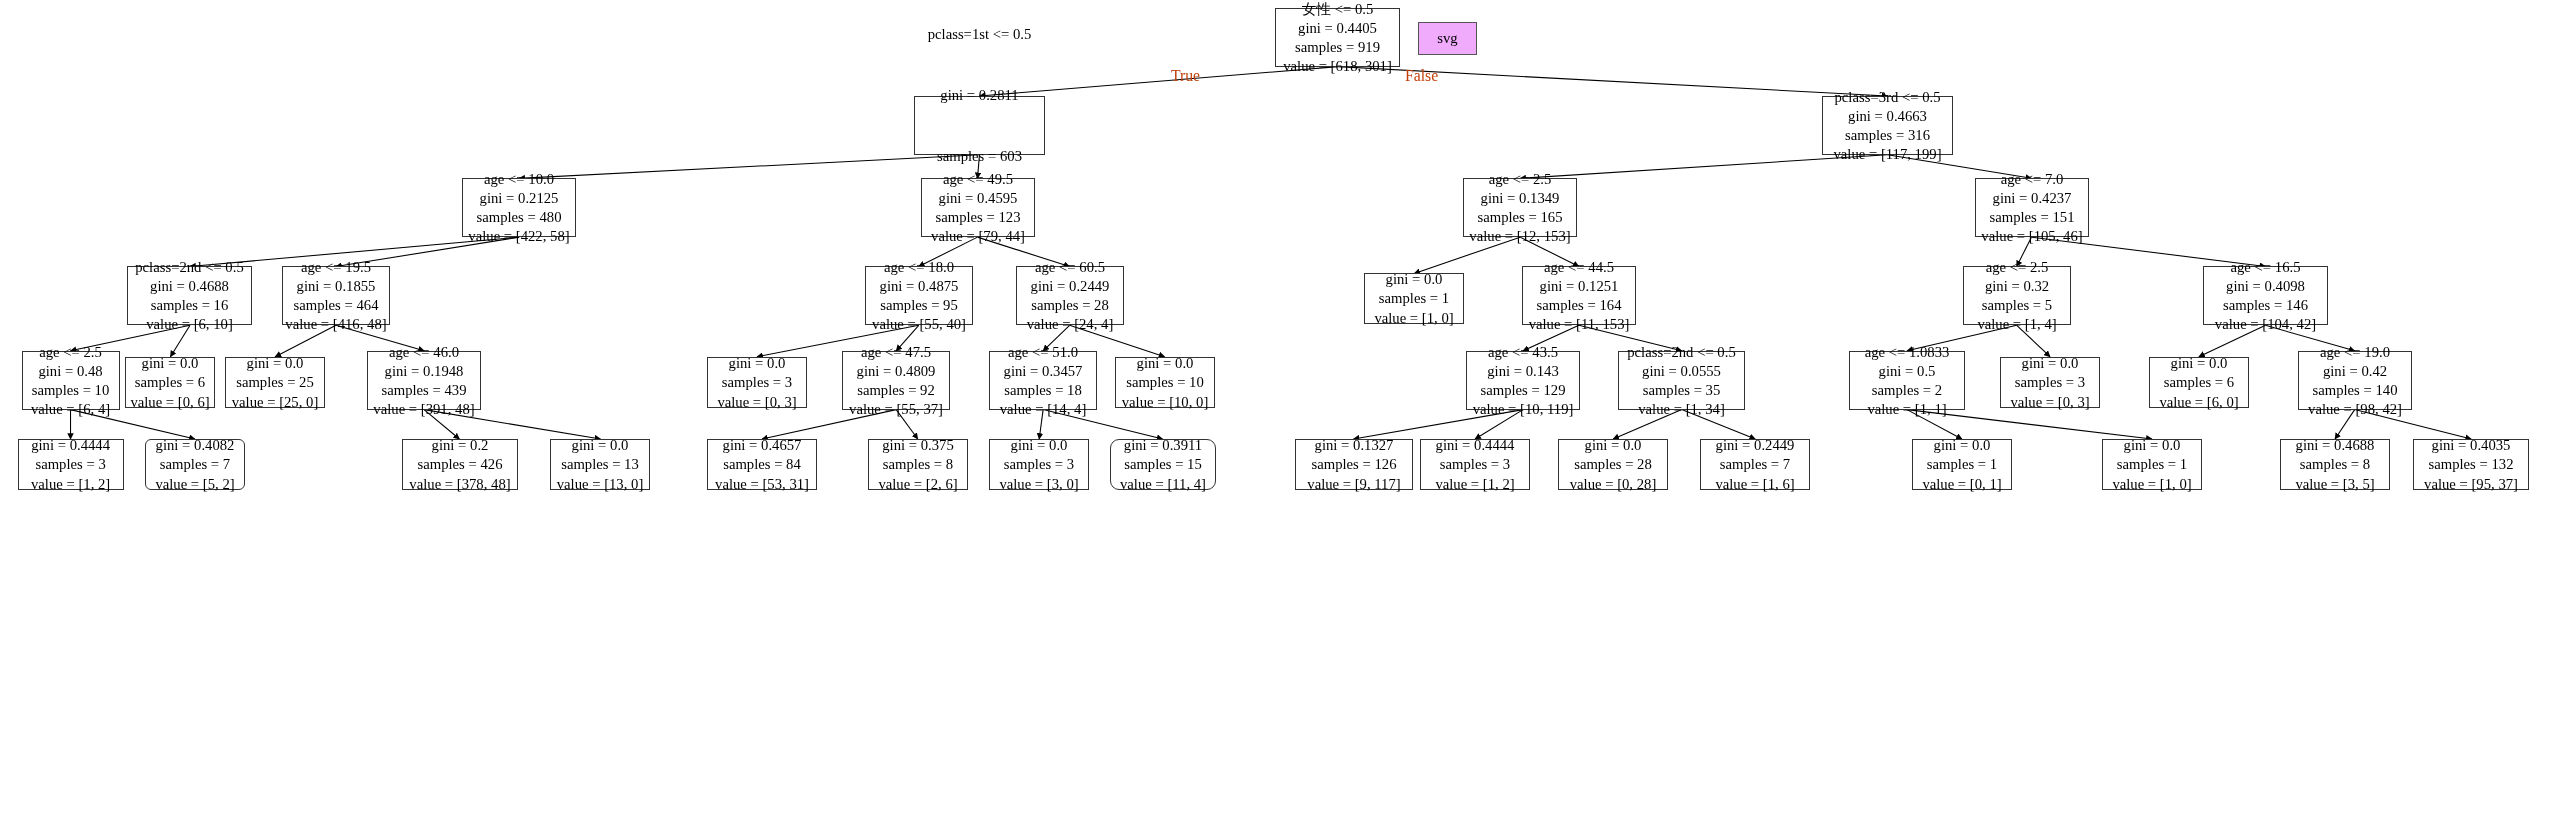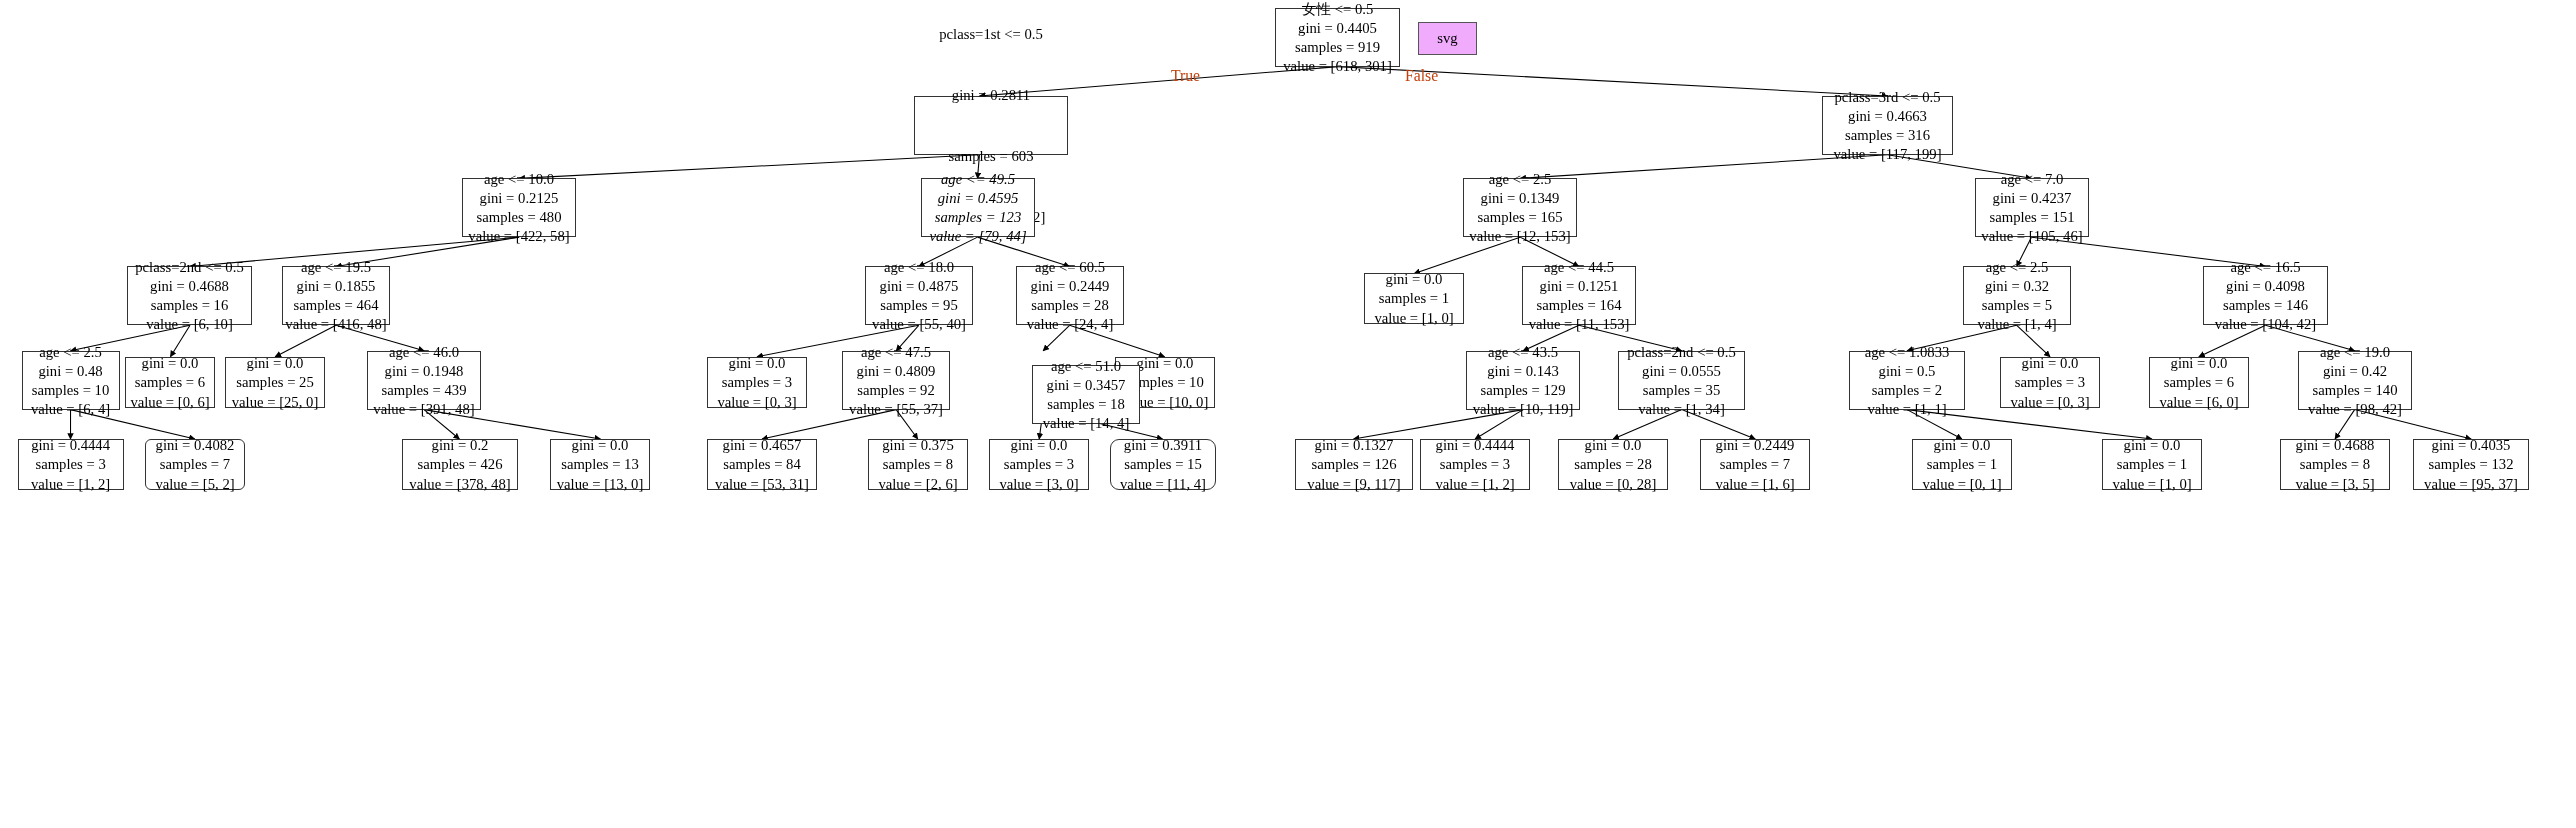--- a/index.html
+++ b/index.html
@@ -123,39 +123,39 @@
         <span class="ln">gini = 0.4405</span>
         <span class="ln">samples = 919</span>
         <span class="ln">value = [618, 301]</span>
       </div>
       <div class="node" style="left: 1822px; top: 96px; width: 131px; height: 59px;">
         <span class="ln">pclass=3rd &lt;= 0.5</span>
         <span class="ln">gini = 0.4663</span>
         <span class="ln">samples = 316</span>
         <span class="ln">value = [117, 199]</span>
       </div>
-      <div class="node" style="left: 914px; top: 96px; width: 154px; height: 59px; gap: 42px;">
+      <div class="node" style="left: 914px; top: 96px; width: 131px; height: 59px; gap: 42px;">
         <span class="ln">pclass=1st &lt;= 0.5</span>
         <span class="ln">gini = 0.2811</span>
         <span class="ln">samples = 603</span>
         <span class="ln">value = [501, 102]</span>
       </div>
       <div class="node" style="left: 1975px; top: 178px; width: 114px; height: 59px;">
         <span class="ln">age &lt;= 7.0</span>
         <span class="ln">gini = 0.4237</span>
         <span class="ln">samples = 151</span>
         <span class="ln">value = [105, 46]</span>
       </div>
       <div class="node" style="left: 1463px; top: 178px; width: 114px; height: 59px;">
         <span class="ln">age &lt;= 2.5</span>
         <span class="ln">gini = 0.1349</span>
         <span class="ln">samples = 165</span>
         <span class="ln">value = [12, 153]</span>
       </div>
-      <div class="node" style="left: 921px; top: 178px; width: 114px; height: 59px; font-style: italic;">
+      <div class="node" style="left: 921px; top: 178px; width: 114px; height: 59px;">
         <span class="ln">age &lt;= 49.5</span>
         <span class="ln">gini = 0.4595</span>
         <span class="ln">samples = 123</span>
         <span class="ln">value = [79, 44]</span>
       </div>
       <div class="node" style="left: 462px; top: 178px; width: 114px; height: 59px;">
         <span class="ln">age &lt;= 10.0</span>
         <span class="ln">gini = 0.2125</span>
         <span class="ln">samples = 480</span>
         <span class="ln">value = [422, 58]</span>
@@ -239,21 +239,21 @@
         <span class="ln">age &lt;= 43.5</span>
         <span class="ln">gini = 0.143</span>
         <span class="ln">samples = 129</span>
         <span class="ln">value = [10, 119]</span>
       </div>
       <div class="node" style="left: 1115px; top: 357px; width: 100px; height: 51px;">
         <span class="ln">gini = 0.0</span>
         <span class="ln">samples = 10</span>
         <span class="ln">value = [10, 0]</span>
       </div>
-      <div class="node" style="left: 989px; top: 365px; width: 108px; height: 59px; margin-left: 43px;">
+      <div class="node" style="left: 989px; top: 351px; width: 108px; height: 59px;">
         <span class="ln">age &lt;= 51.0</span>
         <span class="ln">gini = 0.3457</span>
         <span class="ln">samples = 18</span>
         <span class="ln">value = [14, 4]</span>
       </div>
       <div class="node" style="left: 842px; top: 351px; width: 108px; height: 59px;">
         <span class="ln">age &lt;= 47.5</span>
         <span class="ln">gini = 0.4809</span>
         <span class="ln">samples = 92</span>
         <span class="ln">value = [55, 37]</span>

